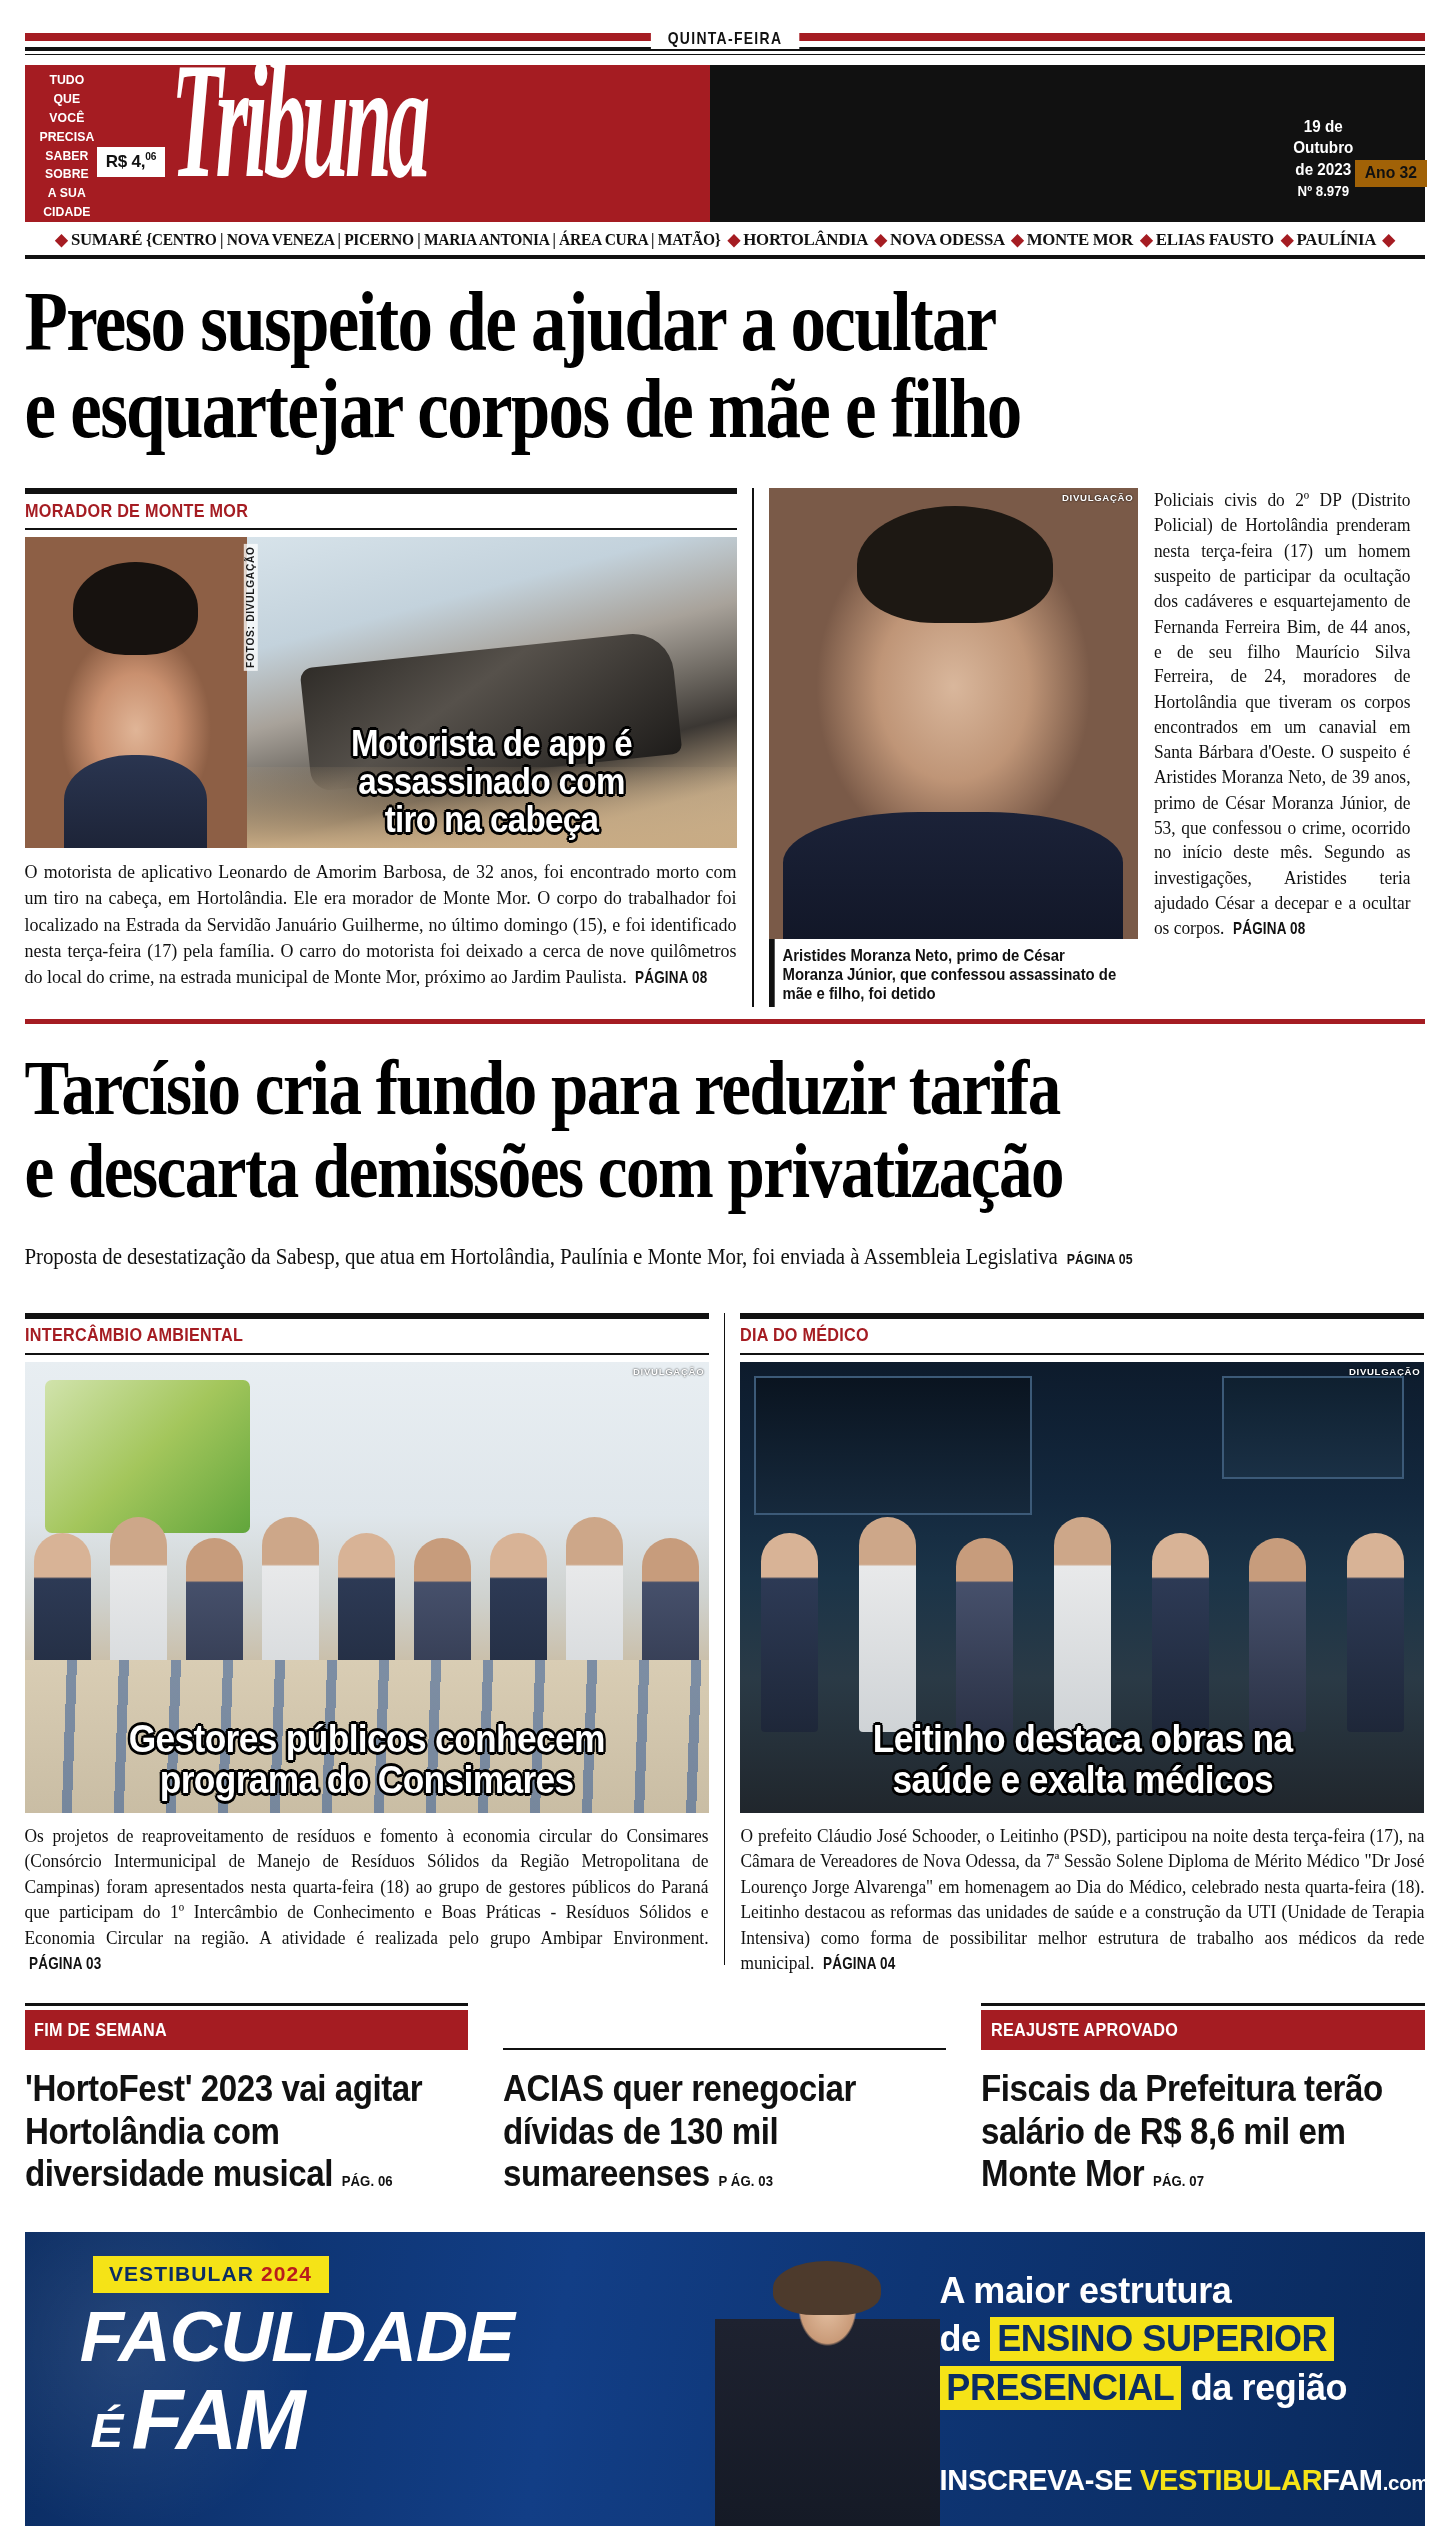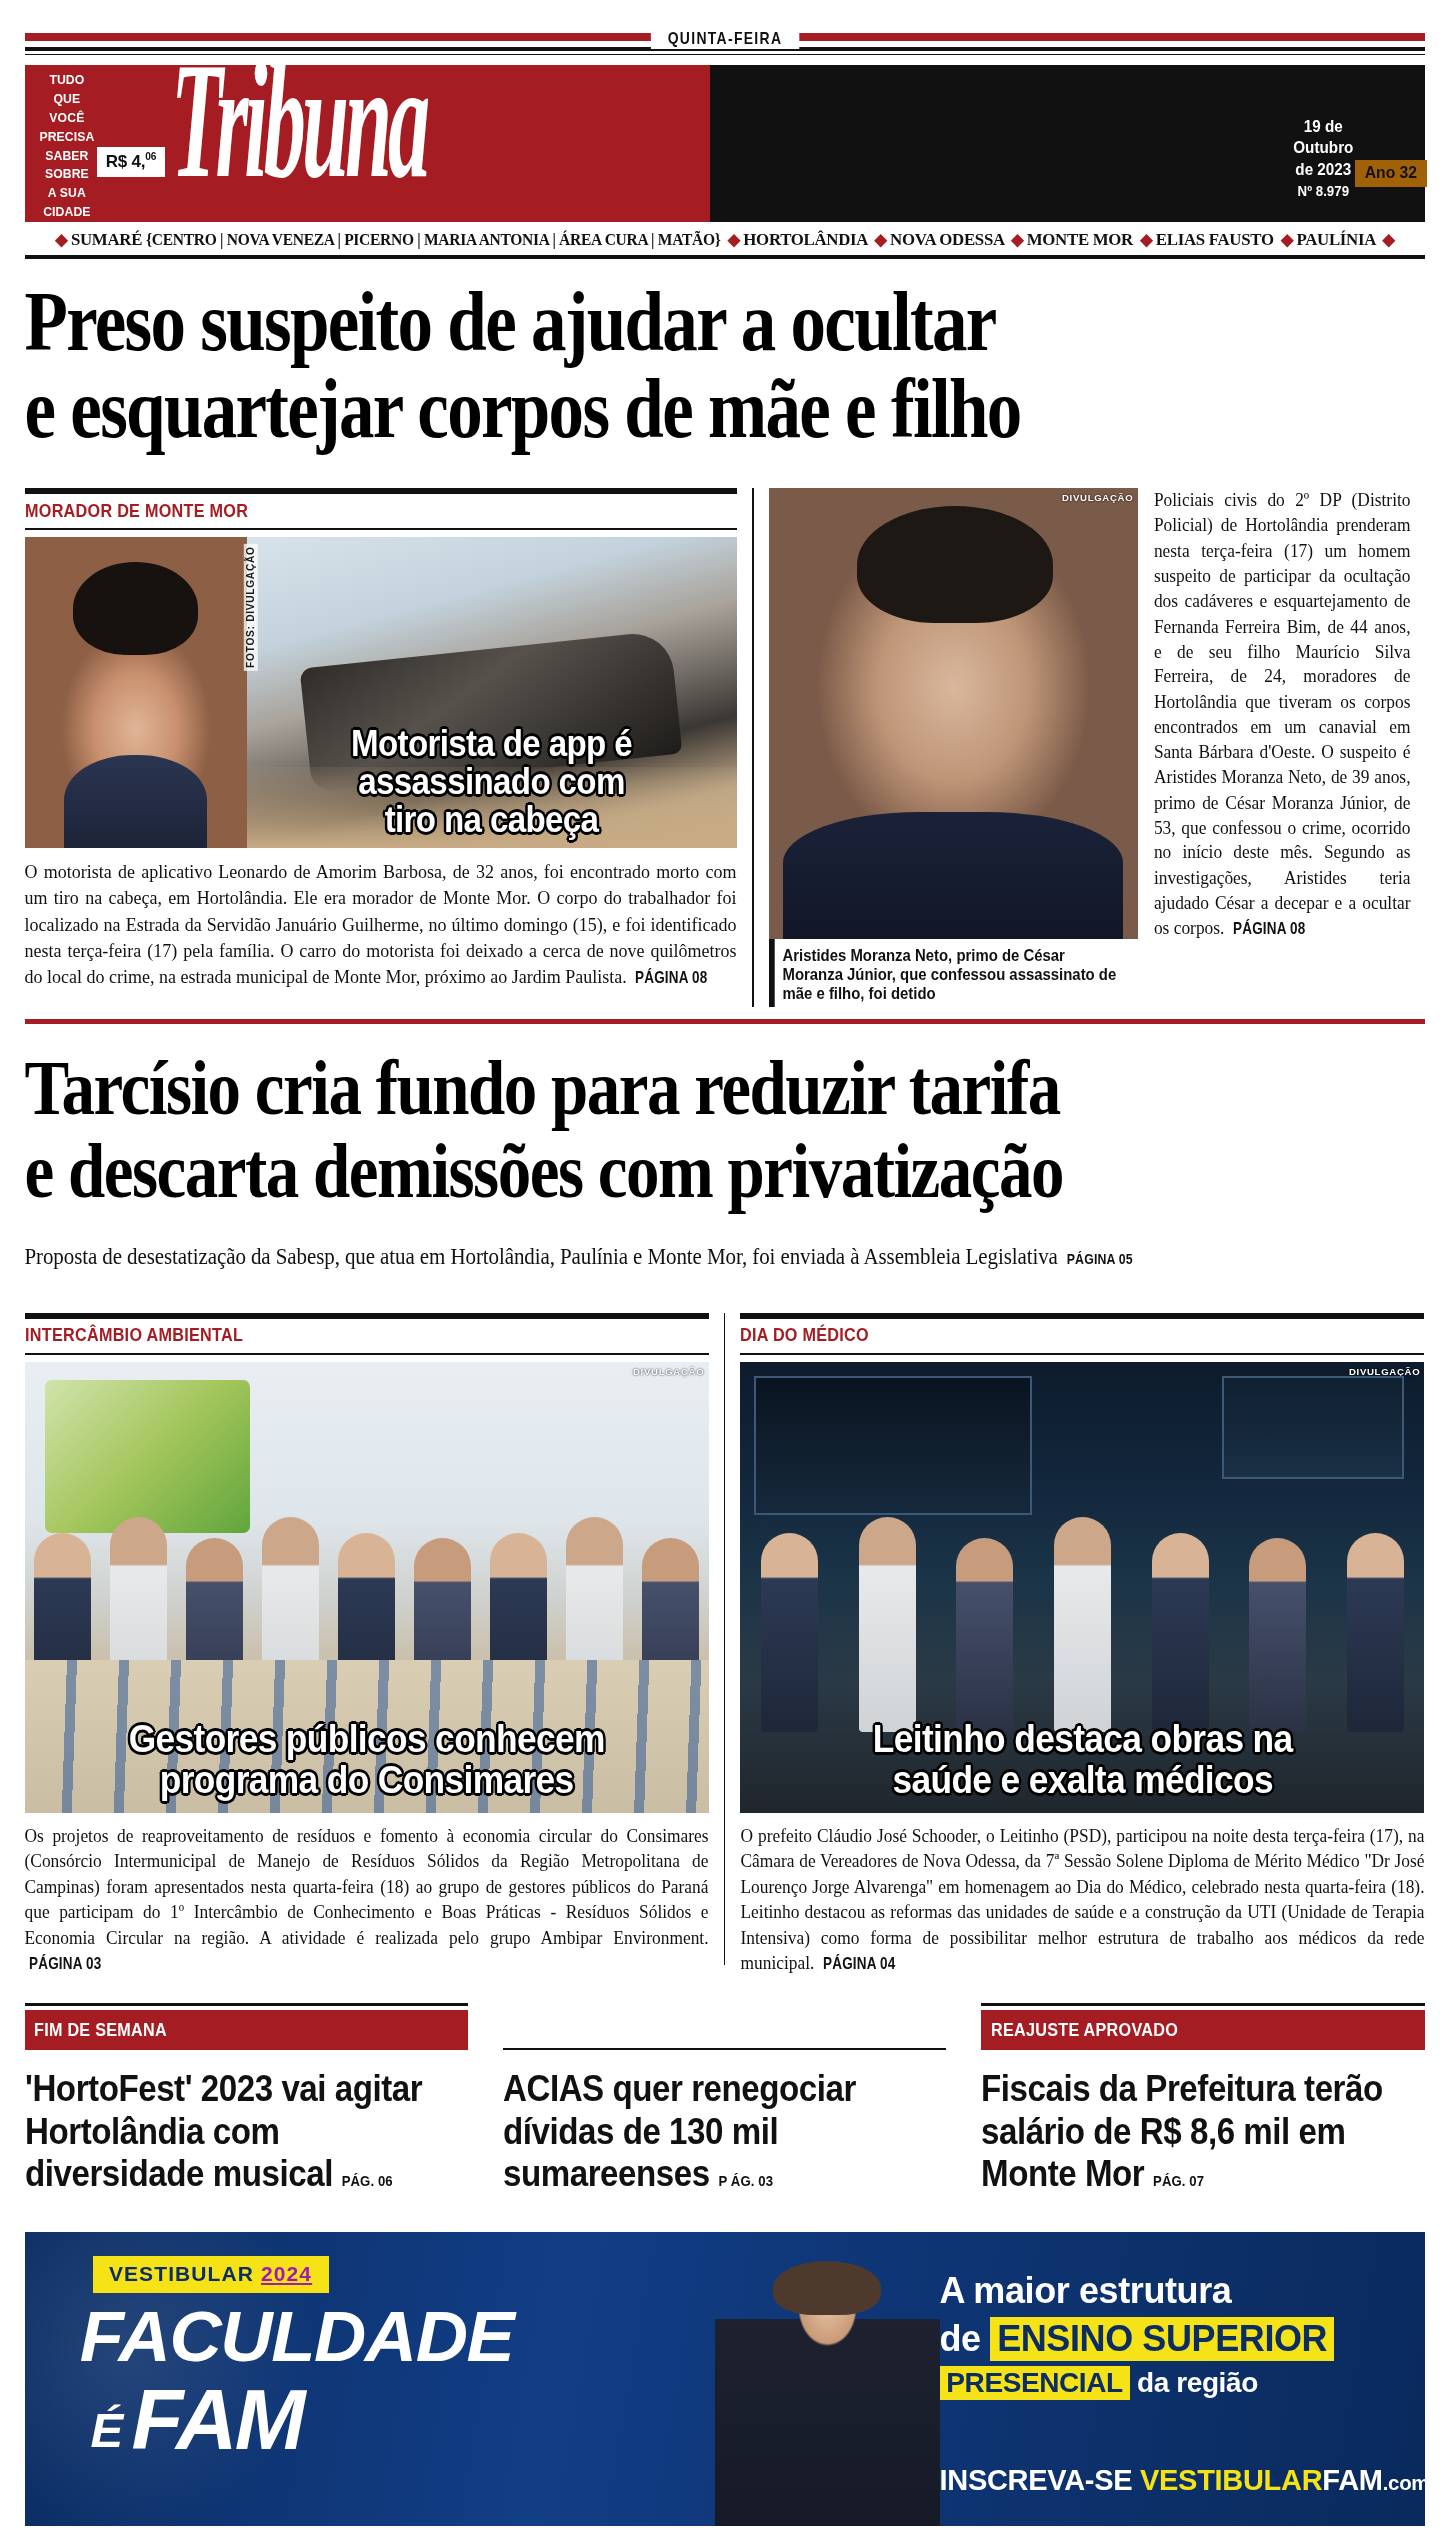--- a/index.html
+++ b/index.html
@@ -504,21 +504,21 @@
   .ad-vest {
     position: absolute; left: 68px; top: 24.6px;
     background: #f5e317;
     color: #0b2d63;
     font-family: "Liberation Sans Narrow", "Liberation Sans", sans-serif;
     font-weight: bold;
     font-size: 21px;
     letter-spacing: 1.1px;
     padding: 6.1px 16.4px 6.8px;
   }
-  .ad-vest .yr { color: #a21caf; text-decoration: underline; }
+  .ad-vest .yr { color: #b91c1c; }
   .ad-fac {
     position: absolute; left: 59px; top: 71px;
     color: #ffffff;
     font-family: "Liberation Sans Narrow", "Liberation Sans", sans-serif;
     font-weight: bold;
     font-style: italic;
     font-size: 71px;
     letter-spacing: -1.4px;
     line-height: .96;
     transform: scaleX(1.02);
@@ -550,21 +550,21 @@
   .ad-right {
     position: absolute; left: 915px; right: 31px; top: 38px;
     color: #ffffff;
     font-family: "Liberation Sans Narrow", "Liberation Sans", sans-serif;
   }
   .ad-r1 { font-size: 36px; font-weight: bold; letter-spacing: -0.4px; }
   .ad-r2 { font-size: 36px; font-weight: bold; margin-top: 6.8px; letter-spacing: -0.4px; }
   .ad-hl-yellow {
     background: #f5e317; color: #0b2d63; padding: 1.4px 6.8px; font-weight: bold;
   }
-  .ad-r3 { font-size: 28px; font-weight: bold; margin-top: 6.8px; letter-spacing: -0.4px; }
+  .ad-r3 { font-size: 36px; font-weight: bold; margin-top: 6.8px; letter-spacing: -0.4px; }
   .ad-cta {
     position: absolute; left: 915px; bottom: 29px;
     color: #ffffff;
     font-family: "Liberation Sans Narrow", "Liberation Sans", sans-serif;
     font-weight: bold;
     font-size: 29px;
     letter-spacing: -0.3px;
     white-space: nowrap;
   }
   .ad-cta .yellow { color: #f5e317; }

